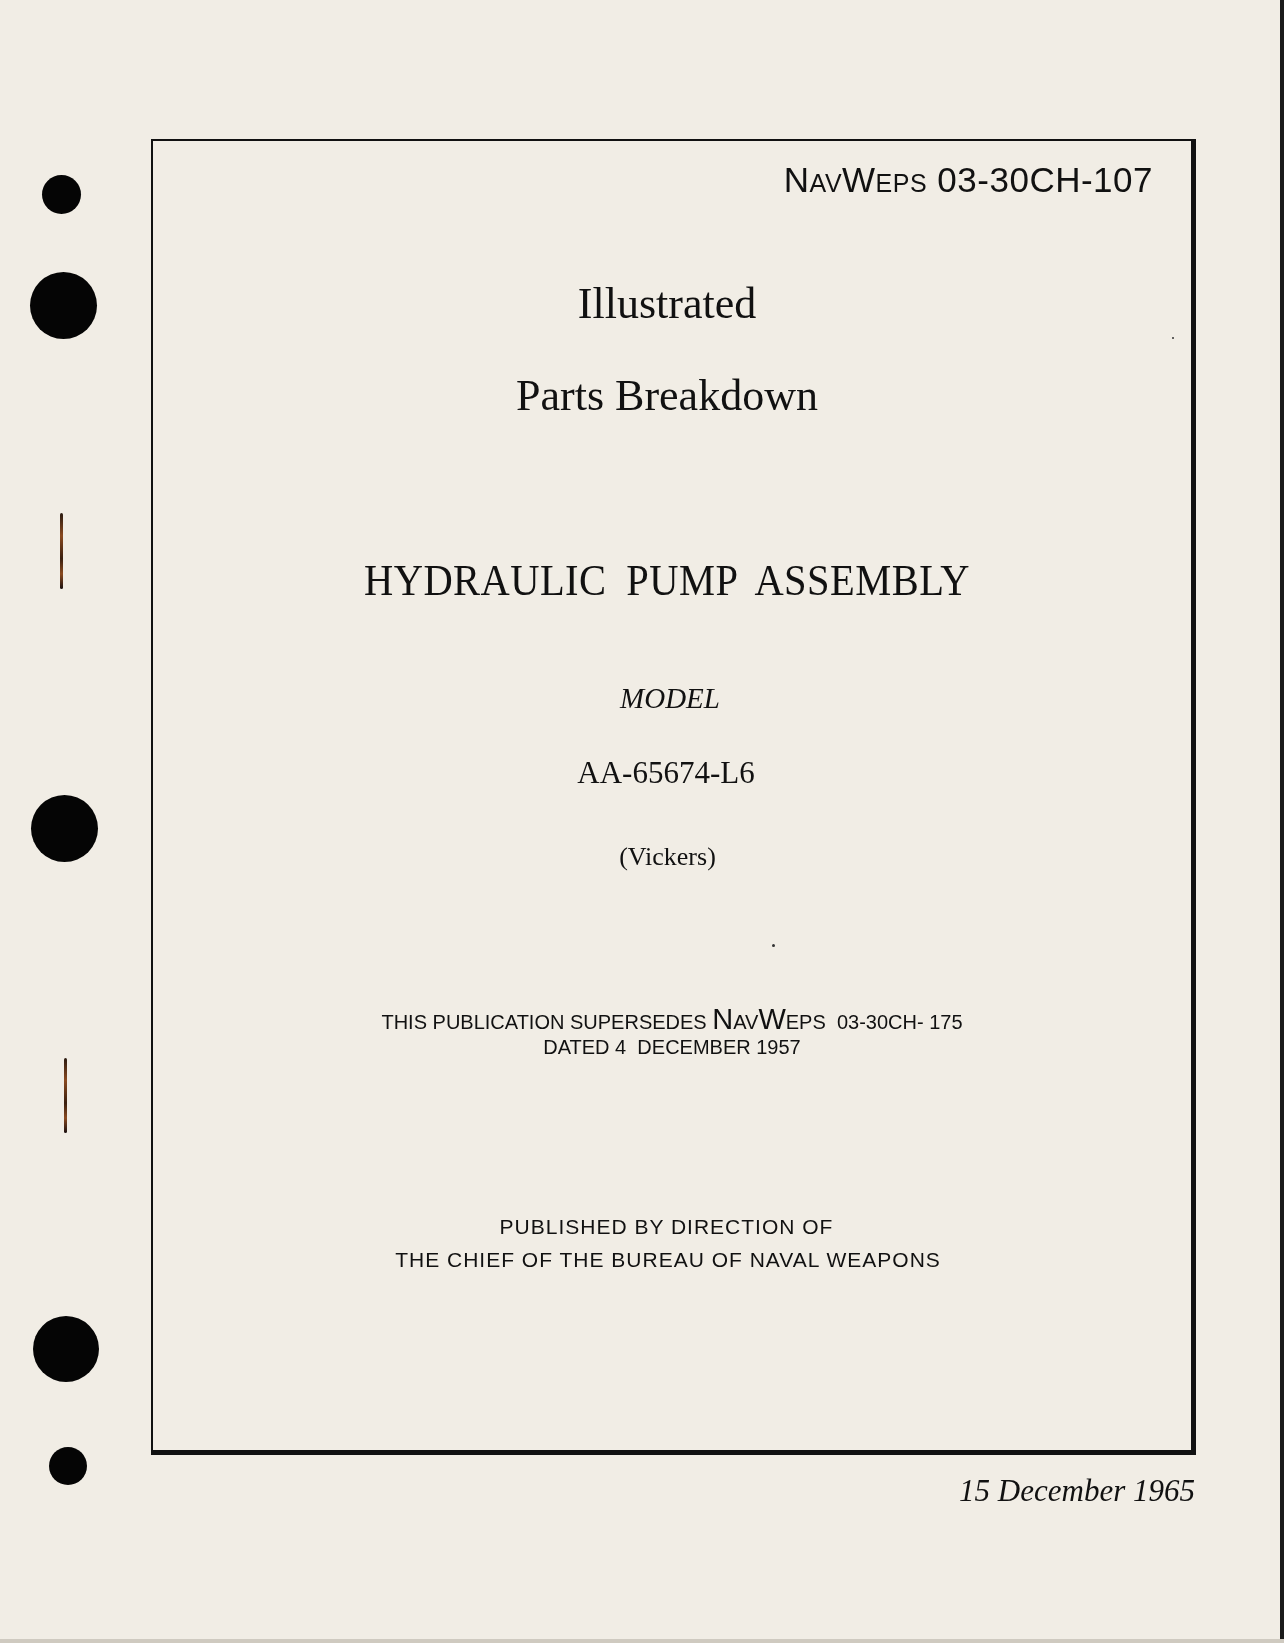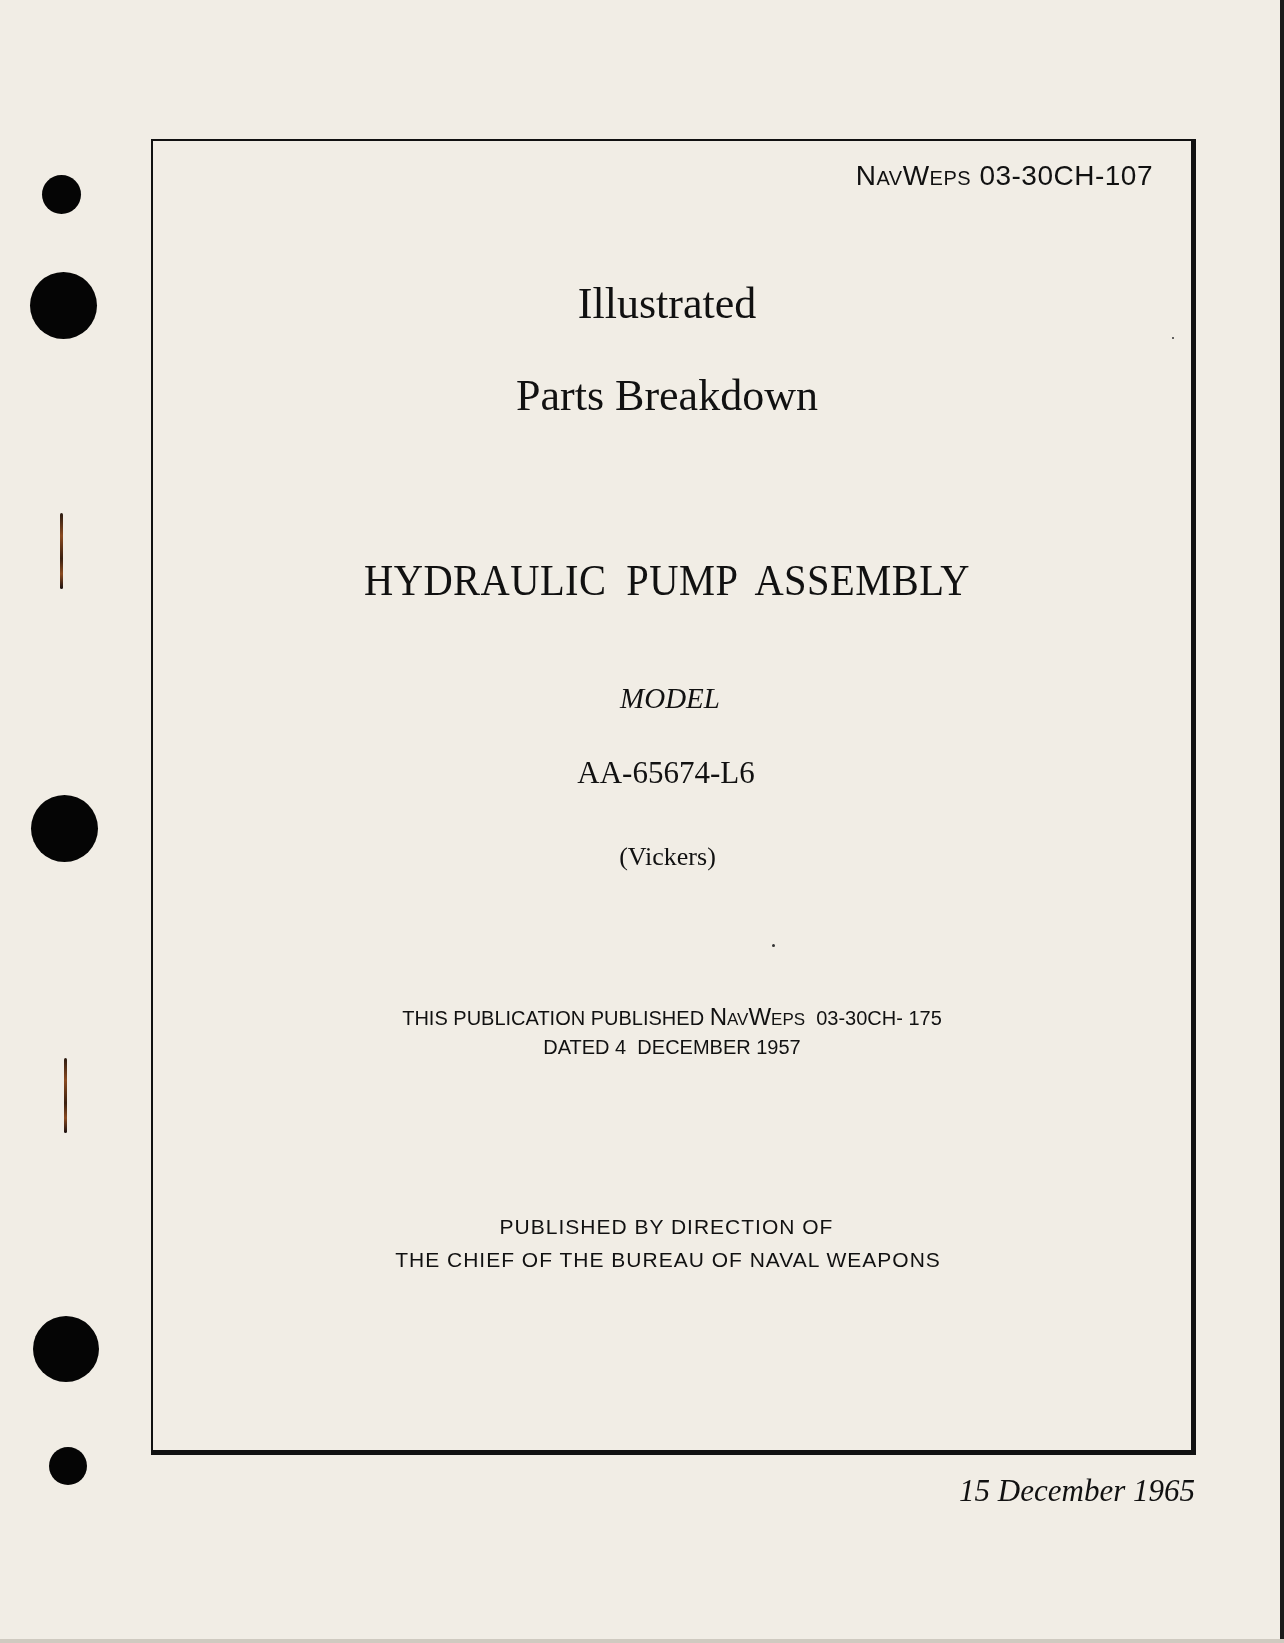--- a/index.html
+++ b/index.html
@@ -61,21 +61,21 @@
       left: 0;
       width: 1284px;
       text-align: center;
     }
     .serif { font-family: "Liberation Serif", "DejaVu Serif", serif; }
     .sans { font-family: "Liberation Sans", "DejaVu Sans", sans-serif; }
 
     .doc-number {
       right: 131px;
       top: 162px;
-      font-size: 28px;
+      font-size: 35px;
       letter-spacing: 0.5px;
       font-variant: small-caps;
     }
     .title-illustrated {
       top: 282px;
       font-size: 44px;
       left: 0; width: 1334px;
     }
     .title-parts {
       top: 374px;
@@ -105,21 +105,21 @@
       top: 844px;
       font-size: 26px;
       left: 0; width: 1335px;
     }
     .supersedes-line {
       top: 1005px;
       font-size: 20px;
       left: 0; width: 1344px;
     }
     .supersedes-line .brand {
-      font-size: 24px;
+      font-size: 29px;
       font-variant: small-caps;
       margin-top: 10px;
     }
     .dated-line {
       top: 1037px;
       font-size: 20px;
       left: 0; width: 1344px;
     }
     .published-line-1 {
       top: 1216px;
@@ -172,21 +172,21 @@
 <div class="t serif center title-illustrated">Illustrated</div>
 <div class="t serif center title-parts">Parts Breakdown</div>
 
 <div class="t serif center title-main">HYDRAULIC PUMP ASSEMBLY</div>
 
 <div class="t serif center model-label">MODEL</div>
 <div class="t serif center model-number">AA-65674-L6</div>
 <div class="t serif center manufacturer">(Vickers)</div>
 
 <div class="t sans center supersedes-line">
-  <span>THIS PUBLICATION PUBLISHED</span>
+  <span>THIS PUBLICATION SUPERSEDES</span>
   <span class="brand">NavWeps</span>&nbsp;
   <span>03-30CH- 175</span>
 </div>
 <div class="t sans center dated-line">
   <span>DATED 4</span>&nbsp;
   <span>DECEMBER 1957</span>
 </div>
 
 <div class="t sans center published-line-1">PUBLISHED BY DIRECTION OF</div>
 <div class="t sans center published-line-2">THE CHIEF OF THE BUREAU OF NAVAL WEAPONS</div>

